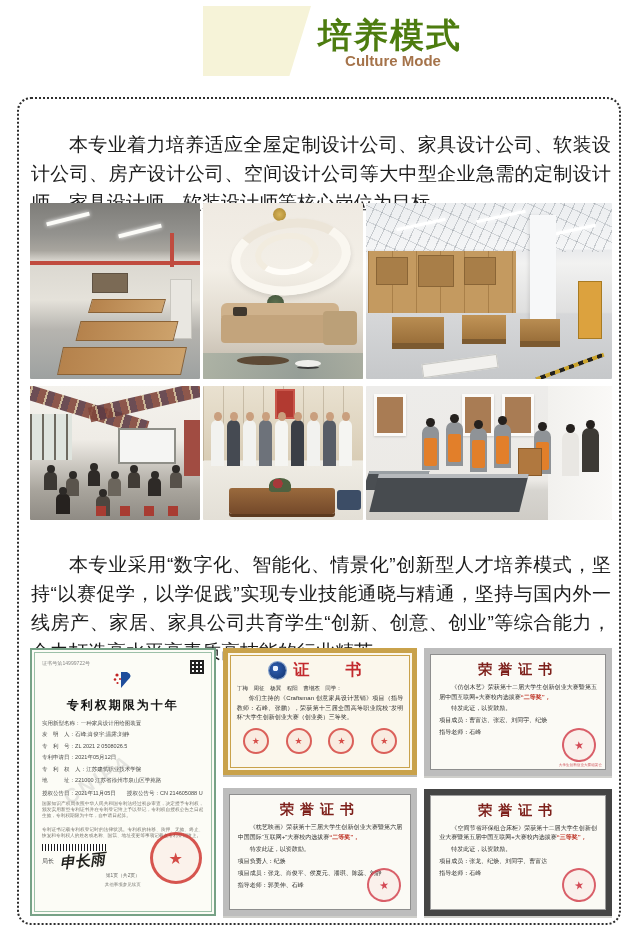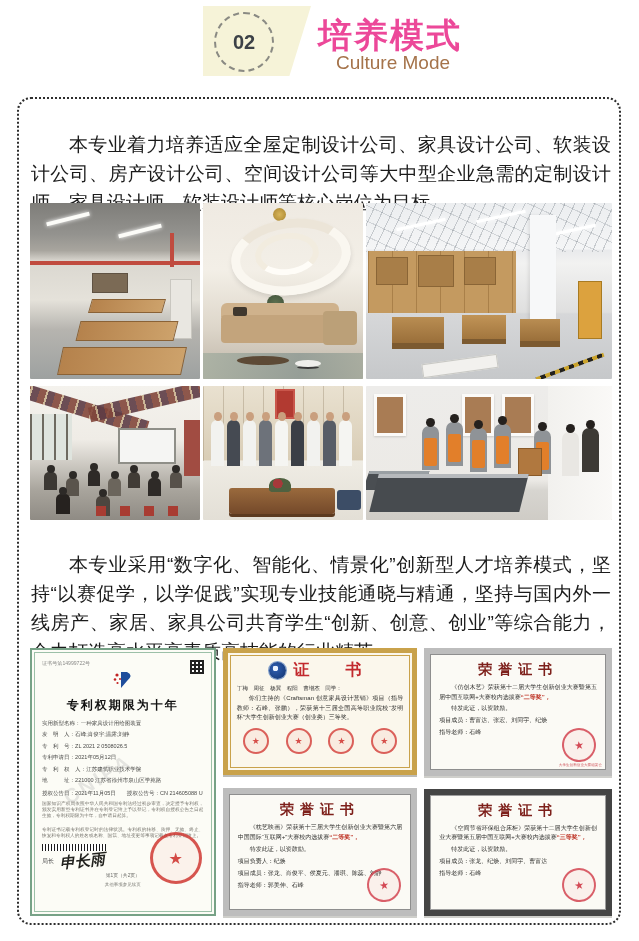--- a/index.html
+++ b/index.html
@@ -5,22 +5,22 @@
   html,body{margin:0;padding:0;}
   body{font-family:"Liberation Sans","DejaVu Sans",sans-serif;background:#ffffff;}
   .page{position:relative;width:639px;height:941px;background:#fff;overflow:hidden;}
 
   
   .hdr-badge-bg{position:absolute;left:203px;top:6px;width:108px;height:70px;background:#f6f3d8;
     clip-path:polygon(0 0,100% 0,80% 100%,0 100%);}
   .hdr-circle{position:absolute;left:214px;top:12px;width:56px;height:56px;border:2px dashed #8a8a83;
     border-radius:50%;display:flex;align-items:center;justify-content:center;
     font-weight:bold;font-size:20px;color:#3c4147;background:transparent;}
-  .hdr-title{position:absolute;left:318px;top:13px;font-size:34px;font-weight:bold;color:#ec4899;letter-spacing:2px;}
-  .hdr-sub{position:absolute;left:318px;top:52px;width:150px;text-align:center;font-size:19px;font-weight:normal;color:#a5734a;}
+  .hdr-title{position:absolute;left:318px;top:13px;font-size:34px;font-weight:bold;color:#4d7c0f;letter-spacing:2px;}
+  .hdr-sub{position:absolute;left:318px;top:52px;width:150px;text-align:center;font-size:15px;font-weight:bold;color:#a5734a;}
 
   
   .box{position:absolute;left:17px;top:97px;width:604px;height:828px;border:2px dotted #2d2d2d;border-radius:14px;box-sizing:border-box;}
 
   .para{position:absolute;left:12px;width:580px;font-size:19px;line-height:1.52;color:#1b1b1b;
     text-indent:2em;font-weight:500;text-align:justify;}
   .para1{top:13px;}
   .para2{top:433px;}
 
   
@@ -173,23 +173,20 @@
     display:flex;align-items:center;justify-content:center;background:rgba(230,80,90,.06);transform:rotate(-8deg);}
   .honor-sealcap{position:absolute;right:4px;bottom:2px;font-size:6px;color:rgba(200,50,60,.8);
     transform:scale(.6);transform-origin:100% 100%;white-space:nowrap;}
 </style>
 </head>
 <body>
 
 <div class="page">
 
   <div class="hdr-badge-bg"></div>
-  <div class="hdr-circle">
-    <span>02</span>
-  </div>
   <div class="hdr-title">培养模式</div>
   <div class="hdr-sub">Culture Mode</div>
 
   <div class="box">
 
     <p class="para para1">本专业着力培养适应全屋定制设计公司、家具设计公司、软装设计公司、房产设计公司、空间设计公司等大中型企业急需的定制设计师、家具设计师、软装设计师等核心岗位为目标。</p>
 
     <div class="row row1">
       <div class="ph p1">
         <div class="p1-light" style="left:16px;top:14px;"></div>

